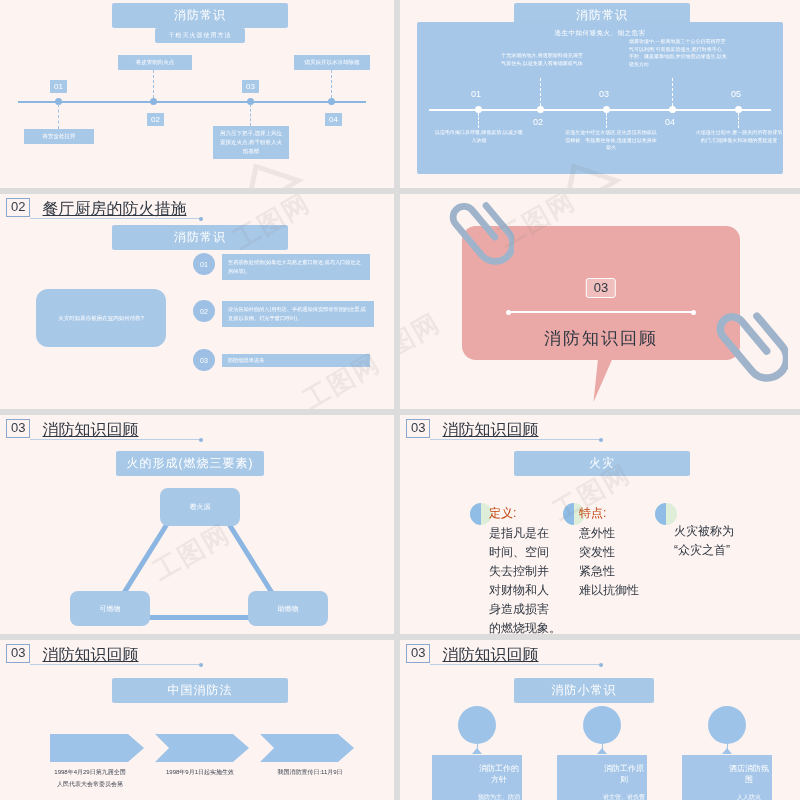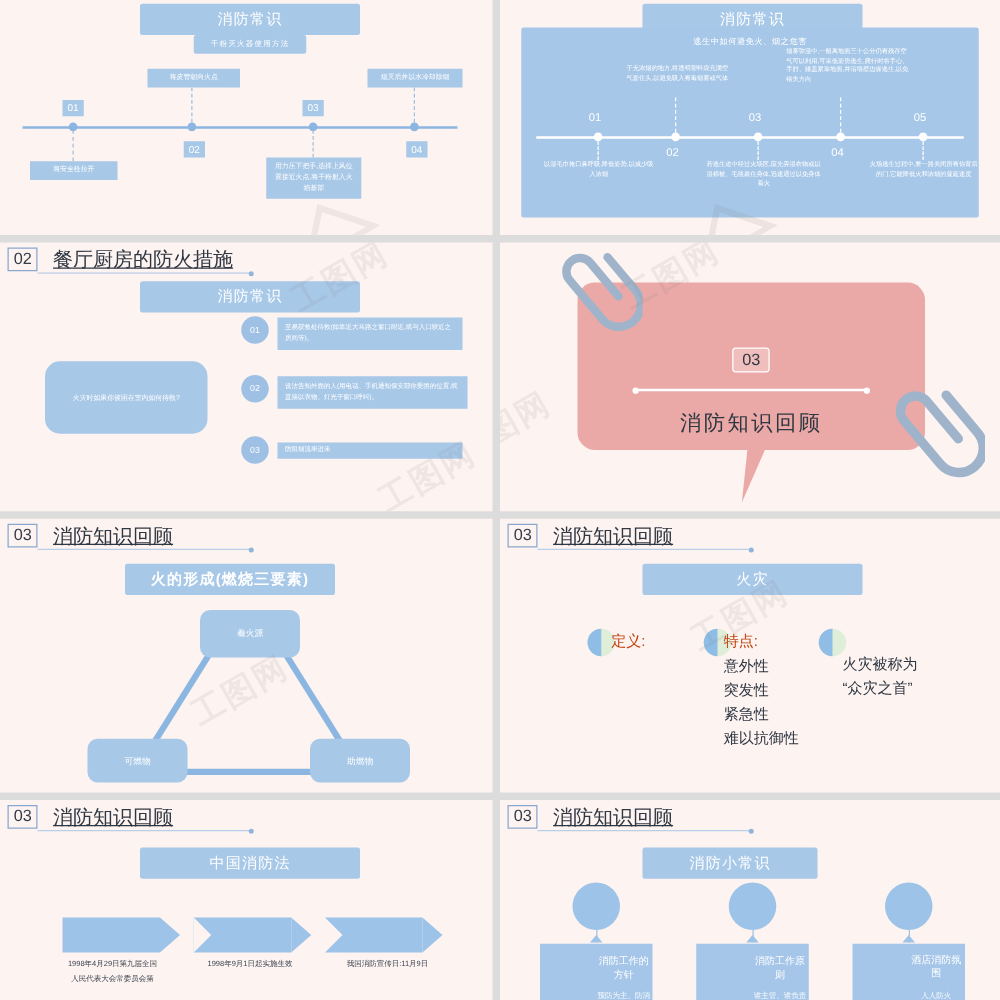--- a/index.html
+++ b/index.html
@@ -302,21 +302,21 @@
   </div>
 
   <div class="panel p5">
     <div class="sec-head">
       <span class="sec-num">03</span>
       <span class="sec-title">消防知识回顾</span>
     </div>
     <div class="sec-rule" style="width:170px;"></div>
     <div class="sec-dot" style="left:199px;"></div>
 
-    <div class="blue-bar" style="position:absolute;left:100px;top:36px;width:168px;font-weight:bold;">火的形成(燃烧三要素)</div>
+    <div class="blue-bar" style="position:absolute;left:116px;top:36px;width:148px;">火的形成(燃烧三要素)</div>
 
     <div class="tri-leg" style="left:168px;top:105px;width:105px;transform:rotate(122deg);"></div>
     <div class="tri-leg" style="left:228px;top:105px;width:105px;transform:rotate(58deg);"></div>
     <div class="tri-leg" style="left:128px;top:200px;width:142px;"></div>
 
     <div class="tri-box" style="left:160px;top:73px;width:80px;height:38px;">着火源</div>
     <div class="tri-box" style="left:70px;top:176px;width:80px;height:35px;">可燃物</div>
     <div class="tri-box" style="left:248px;top:176px;width:80px;height:35px;">助燃物</div>
 
     <div class="wm" style="left:150px;top:120px;">工图网</div>
@@ -327,20 +327,28 @@
       <span class="sec-num">03</span>
       <span class="sec-title">消防知识回顾</span>
     </div>
     <div class="sec-rule" style="width:170px;"></div>
     <div class="sec-dot" style="left:199px;"></div>
 
     <div class="blue-bar" style="position:absolute;left:114px;top:36px;width:176px;">火灾</div>
 
     <div class="halfc" style="left:70px;top:88px;"></div>
     <div class="p6-h" style="left:89px;top:90px;">定义:</div>
+    <div class="p6-b" style="left:89px;top:109px;">
+      <div>是指凡是在</div>
+      <div>时间、空间</div>
+      <div>失去控制并</div>
+      <div>对财物和人</div>
+      <div>身造成损害</div>
+      <div>的燃烧现象。</div>
+    </div>
 
     <div class="halfc" style="left:163px;top:88px;"></div>
     <div class="p6-h" style="left:179px;top:90px;">特点:</div>
     <div class="p6-b" style="left:179px;top:109px;">
       <div>意外性</div>
       <div>突发性</div>
       <div>紧急性</div>
       <div>难以抗御性</div>
     </div>
 
@@ -407,19 +415,19 @@
     <div class="p8-stem" style="left:202px;top:104px;height:10px;"></div>
     <div class="p8-tip" style="left:197px;top:108px;"></div>
     <div class="p8-box" style="left:157px;top:115px;width:90px;height:45px;">
       <span class="p8-bt">消防工作原则</span>
       <span class="p8-bb">谁主管、谁负责</span>
     </div>
 
     <div class="p8-circ" style="left:308px;top:66px;"></div>
     <div class="p8-stem" style="left:327px;top:104px;height:10px;"></div>
     <div class="p8-tip" style="left:322px;top:108px;"></div>
-    <div class="p8-box" style="left:282px;top:115px;width:90px;height:45px;font-family:Liberation Mono, monospace;">
+    <div class="p8-box" style="left:282px;top:115px;width:90px;height:45px;">
       <span class="p8-bt">酒店消防氛围</span>
       <span class="p8-bb">人人防火</span>
     </div>
   </div>
 
 </div>
 
 </body></html>

